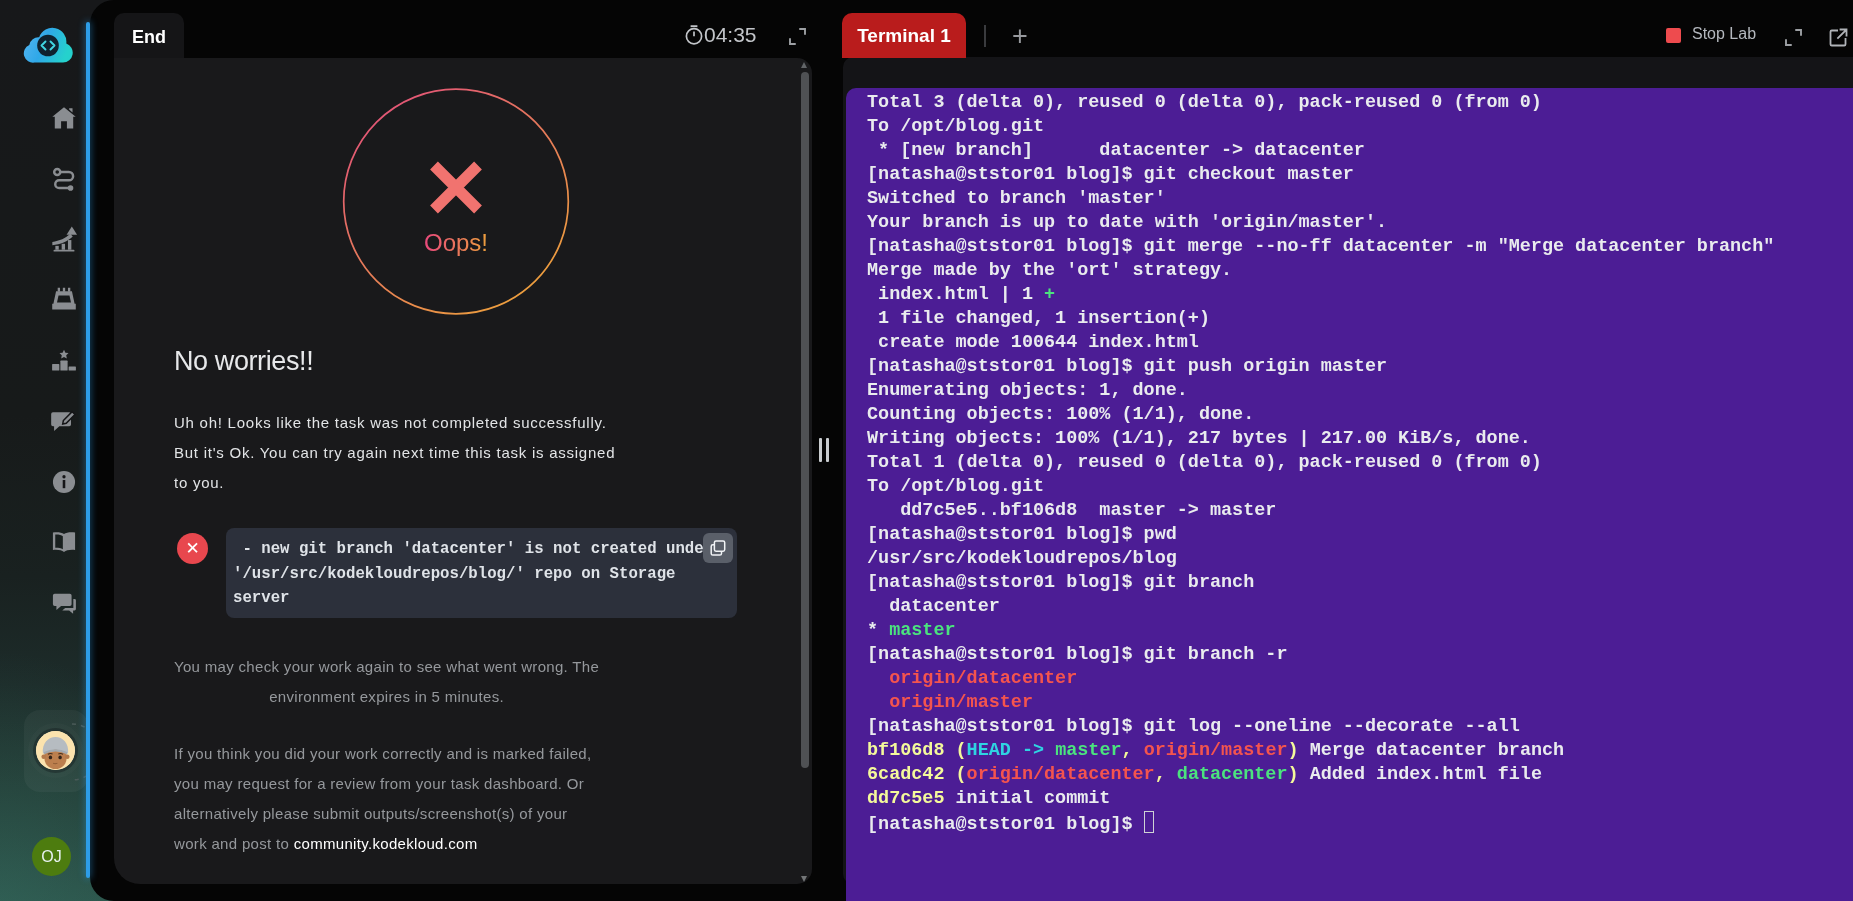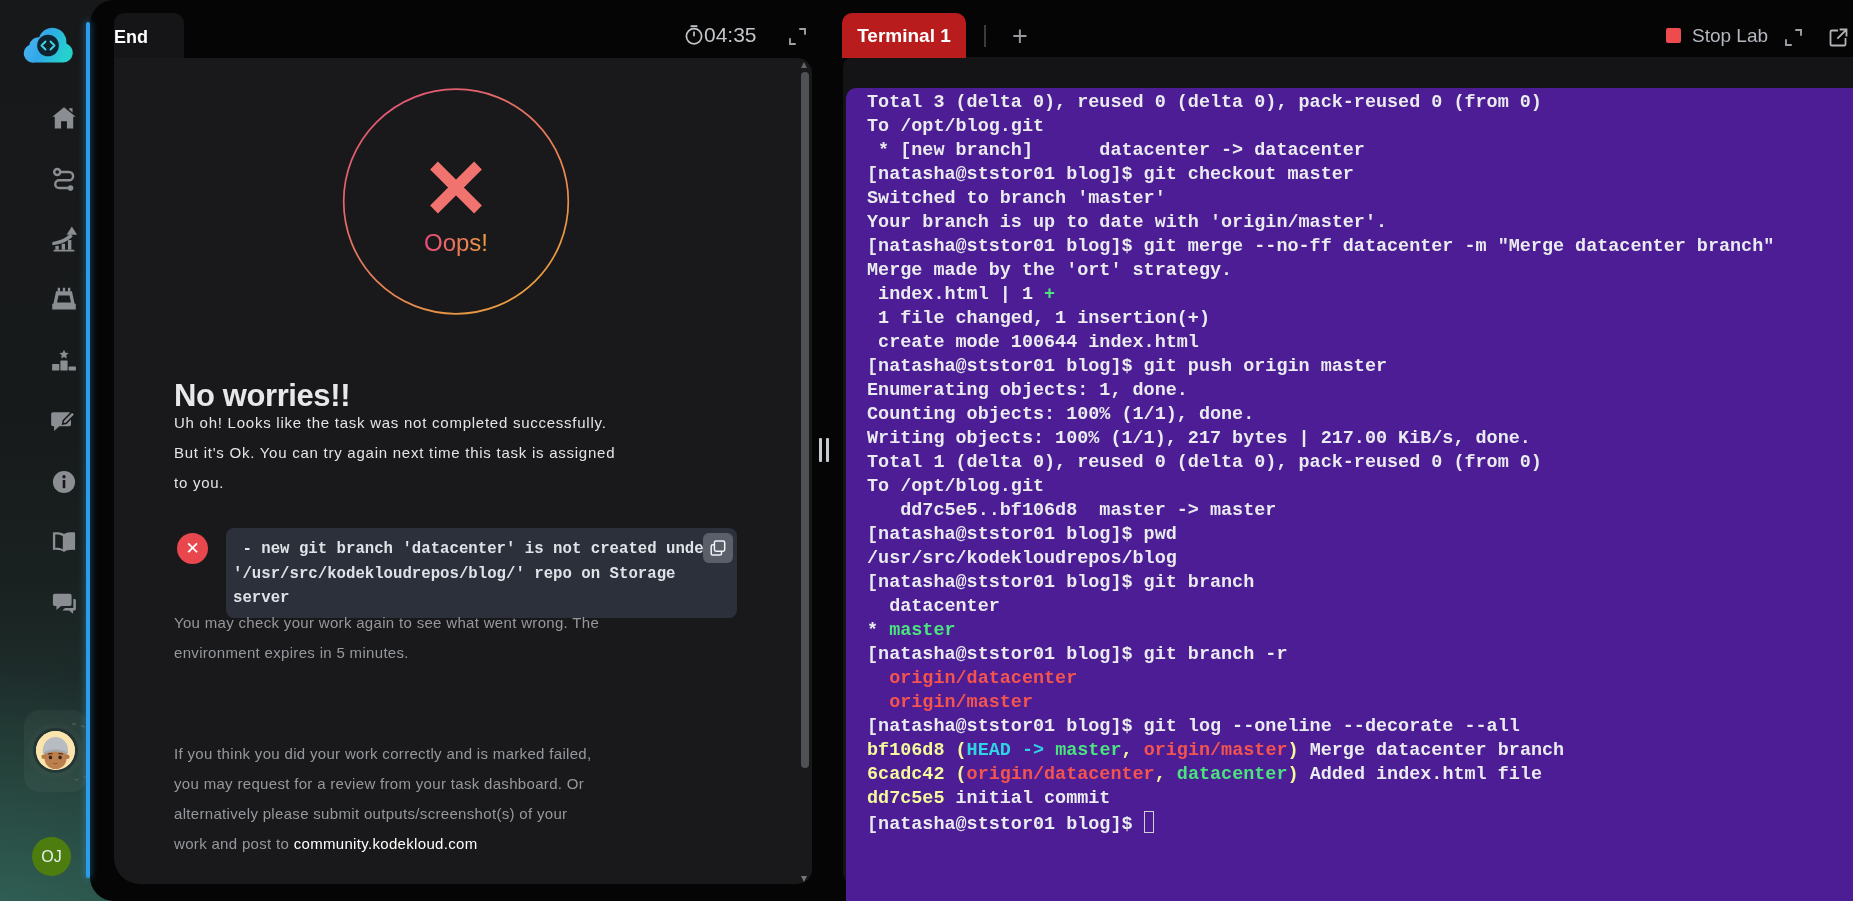--- a/index.html
+++ b/index.html
@@ -21,26 +21,26 @@
     background:rgba(255,255,255,0.045); border-radius:16px; }
   #avatar { position:absolute; left:36px; top:731px; width:39px; height:39px;
     border-radius:50%; background:#f6e2b8; overflow:hidden;
     box-shadow:0 0 0 3px rgba(16,24,26,0.38), 0 0 0 8px rgba(255,255,255,0.02); }
   #oj { position:absolute; left:32px; top:837px; width:39px; height:39px; border-radius:50%;
     background:#4d7c0f; color:#e8f2f2; font-size:16px; line-height:39px; text-align:center; }
 
   
   #endtab { position:absolute; left:114px; top:13px; width:70px; height:46px;
     background:#151517; border-radius:10px 10px 0 0; color:#fff; font-size:18px;
-    font-weight:bold; line-height:48px; }
+    font-weight:bold; text-align:center; line-height:48px; }
   #timer { position:absolute; left:704px; top:23px; width:130px; height:24px;
     color:#c2c5c9; font-size:21px; }
   #midpanel { position:absolute; left:114px; top:58px; width:698px; height:826px;
     background:#19191b; border-radius:0 15px 15px 26px; }
-  .mid-h { position:absolute; left:174px; top:378px; color:#e7e8ea; font-size:31px; font-weight:700; letter-spacing:-0.4px; }
+  .mid-h { position:absolute; left:174px; top:346px; color:#e7e8ea; font-size:27px; font-weight:400; letter-spacing:-0.4px; }
   .mid-p { position:absolute; left:174px; color:#e2e4e6; font-size:15px; letter-spacing:0.75px; line-height:30px; }
   .mid-p.gray { color:#95989c; letter-spacing:0.32px; }
   .mid-p a { color:#ffffff; text-decoration:none; }
 
   #errbox { position:absolute; left:226px; top:528px; width:511px; height:90px;
     background:#2c303b; border-radius:8px; color:#dfe3e8;
     font-family:"Liberation Mono", monospace; font-size:15.7px; font-weight:bold;
     line-height:24.5px; padding:9px 7px; white-space:pre; }
   #errdot { position:absolute; left:177px; top:533px; width:31px; height:31px; border-radius:50%;
     background:#e8474e; color:#fff; text-align:center; line-height:31px; font-size:17px; font-weight:400; }
@@ -58,21 +58,21 @@
   
   .divbar { position:absolute; width:3px; height:24px; background:#c9cccf; top:438px; border-radius:1px; }
 
   
   #termtab { position:absolute; left:842px; top:13px; width:124px; height:45px;
     background:#b91c1c; border-radius:10px 10px 0 0; color:#fff; font-size:19px;
     font-weight:bold; text-align:center; line-height:46px; }
   #tabsep { position:absolute; left:984px; top:25px; width:1.5px; height:22px; background:#3a3b3e; }
   #plus { position:absolute; left:1012px; top:21px; color:#97999d; font-size:27px; font-weight:300; }
   #stopsq { position:absolute; left:1666px; top:28px; width:15px; height:15px; background:#ee4b4e; border-radius:2px; }
-  #stoplab { position:absolute; left:1692px; top:25px; color:#b4b8be; font-size:19px; }
+  #stoplab { position:absolute; left:1692px; top:25px; color:#b4b8be; font-size:16px; }
 
   #termwrap { position:absolute; left:843px; top:57px; width:1010px; height:827px;
     background:#141417; border-radius:10px 0 0 10px; }
   #term { position:absolute; left:846px; top:88px; width:1007px; height:890px;
     background:#4c1d95; border-radius:10px 0 0 15px; overflow:hidden; }
   #termtext { position:absolute; left:21px; top:3px;
     font-family:"Liberation Mono", monospace; font-size:18.45px; font-weight:bold;
     line-height:24px; color:#e9ebee; white-space:pre; }
   .tg { color:#4be37e; }
   .tr { color:#f4544e;margin-top:19px; }
@@ -199,21 +199,21 @@
   <div class="mid-h">No worries!!</div>
   <div class="mid-p" style="top:408px;">Uh oh! Looks like the task was not completed successfully.<br>But it's Ok. You can try again next time this task is assigned<br>to you.</div>
   <div id="errdot">✕</div>
   <div id="errbox"> - new git branch 'datacenter' is not created under
 '/usr/src/kodekloudrepos/blog/' repo on Storage
 server</div>
   <div id="copybtn"><svg style="margin:5px;" width="20" height="20" viewBox="0 0 20 20" fill="none">
     <rect x="3.2" y="6.8" width="10.3" height="10.3" rx="1.6" fill="#5a5f69" stroke="#f2f4f6" stroke-width="1.5"></rect>
     <rect x="6.4" y="2.9" width="10.3" height="10.3" rx="1.6" fill="#5a5f69" stroke="#f2f4f6" stroke-width="1.5"></rect>
   </svg></div>
-  <div class="mid-p gray" style="top:608px;">You may check your work again to see what went wrong. The<br>environment expires in 5 minutes.</div>
+  <div class="mid-p gray" style="top:652px;text-align:center;">You may check your work again to see what went wrong. The<br>environment expires in 5 minutes.</div>
   <div class="mid-p gray" style="top:739px;">If you think you did your work correctly and is marked failed,<br>you may request for a review from your task dashboard. Or<br>alternatively please submit outputs/screenshot(s) of your<br>work and post to <a>community.kodekloud.com</a></div>
 
   <div id="mscroll-thumb"></div>
   <div class="sarrow" id="sarrow-up"></div>
   <div class="sarrow" id="sarrow-dn"></div>
 
   <div class="divbar" style="left:819px;"></div>
   <div class="divbar" style="left:826px;"></div>
 
   <div id="termwrap"></div>

